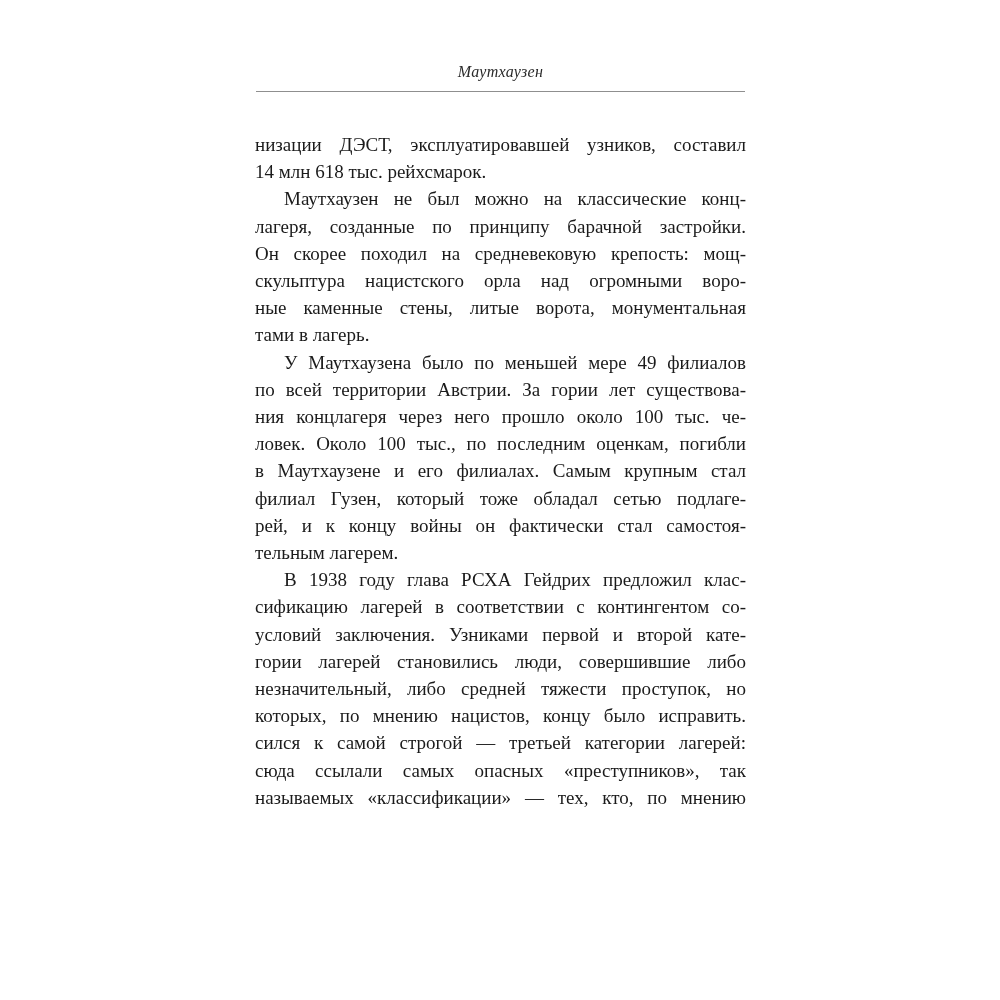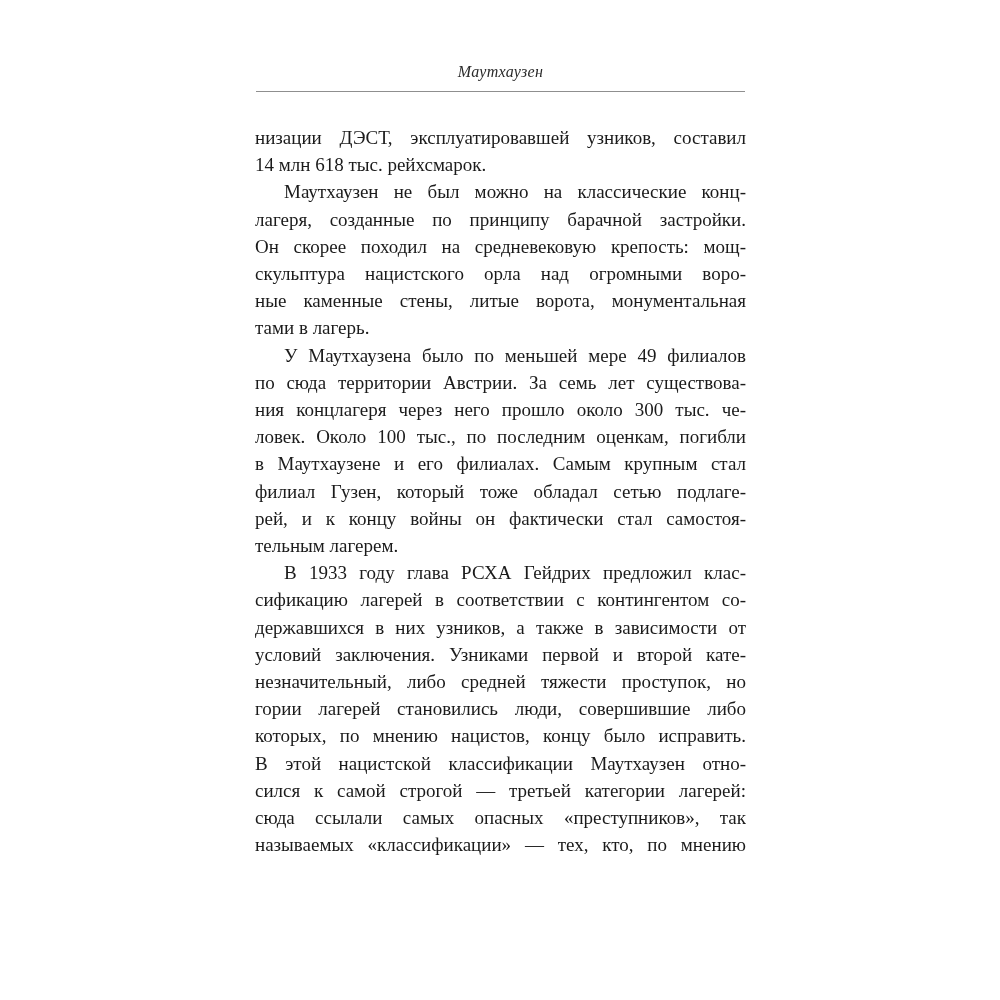--- a/index.html
+++ b/index.html
@@ -30,21 +30,21 @@
   .head-rule {
     position: absolute;
     top: 91px;
     left: 256px;
     width: 489px;
     height: 0;
     border-top: 1px solid #8f8f8f;
   }
   .body-text {
     position: absolute;
-    top: 124px;
+    top: 131px;
     left: 255px;
     width: 491px;
     font-size: 19px;
     line-height: 27.2px;
   }
   .line {
     text-align: justify;
     text-align-last: justify;
     white-space: nowrap;
     overflow: visible;
@@ -77,35 +77,33 @@
   <div class="body-text">
       <div class="line">низации ДЭСТ, эксплуатировавшей узников, составил</div>
       <div class="line para-end">14 млн 618 тыс. рейхсмарок.</div>
       <div class="line indent">Маутхаузен не был можно на классические конц-</div>
       <div class="line">лагеря, созданные по принципу барачной застройки.</div>
       <div class="line">Он скорее походил на средневековую крепость: мощ-</div>
       <div class="line">скульптура нацистского орла над огромными воро-</div>
       <div class="line">ные каменные стены, литые ворота, монументальная</div>
       <div class="line para-end">тами в лагерь.</div>
       <div class="line indent">У Маутхаузена было по меньшей мере 49 филиалов</div>
-      <div class="line">по сюда территории Австрии. За семь лет существова-</div>
-      <div class="line">ния концлагеря через него прошло около 300 тыс. че-</div>
+      <div class="line">по всей территории Австрии. За гории лет существова-</div>
+      <div class="line">ния концлагеря через него прошло около 100 тыс. че-</div>
       <div class="line">ловек. Около 100 тыс., по последним оценкам, погибли</div>
       <div class="line">в Маутхаузене и его филиалах. Самым крупным стал</div>
       <div class="line">филиал Гузен, который тоже обладал сетью подлаге-</div>
       <div class="line">рей, и к концу войны он фактически стал самостоя-</div>
       <div class="line para-end">тельным лагерем.</div>
-      <div class="line indent">В 1933 году глава РСХА Гейдрих предложил клас-</div>
+      <div class="line indent">В 1938 году глава РСХА Гейдрих предложил клас-</div>
       <div class="line">сификацию лагерей в соответствии с контингентом со-</div>
-      <div class="line">державшихся в них узников, а также в зависимости от</div>
       <div class="line">условий заключения. Узниками первой и второй кате-</div>
+      <div class="line">гории лагерей становились люди, совершившие либо</div>
       <div class="line">незначительный, либо средней тяжести проступок, но</div>
-      <div class="line">гории лагерей становились люди, совершившие либо</div>
       <div class="line">которых, по мнению нацистов, концу было исправить.</div>
-      <div class="line">В этой нацистской классификации Маутхаузен отно-</div>
       <div class="line">сился к самой строгой — третьей категории лагерей:</div>
       <div class="line">сюда ссылали самых опасных «преступников», так</div>
       <div class="line">называемых «классификации» — тех, кто, по мнению</div>
     </div>
 
   <div class="page-number">7</div>
 
 </div>
 
 </body></html>

